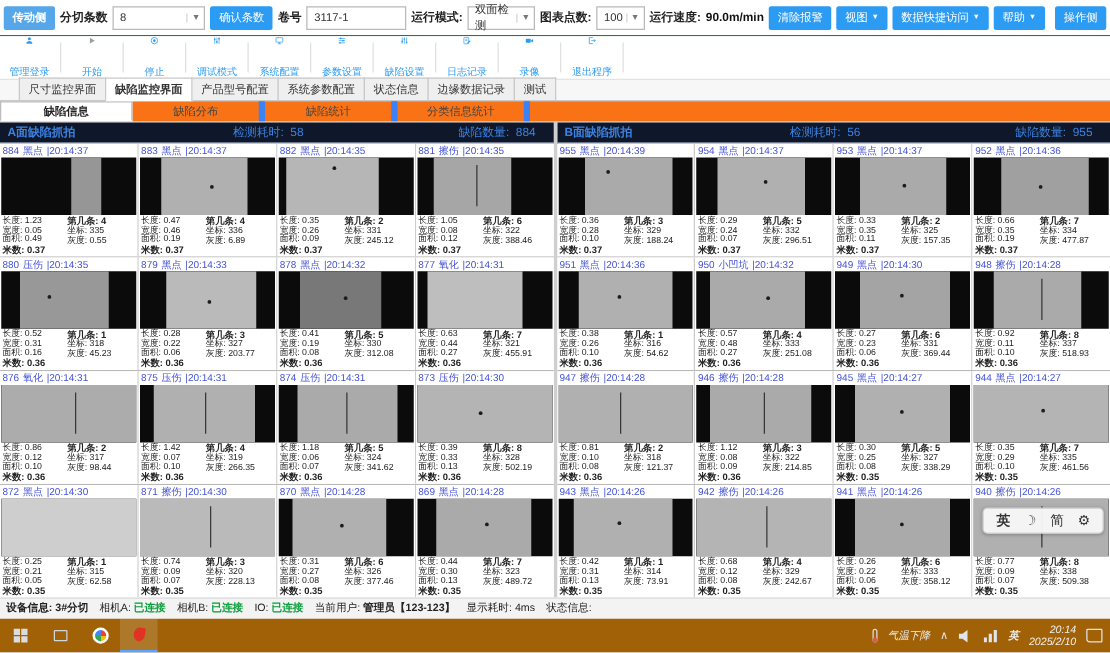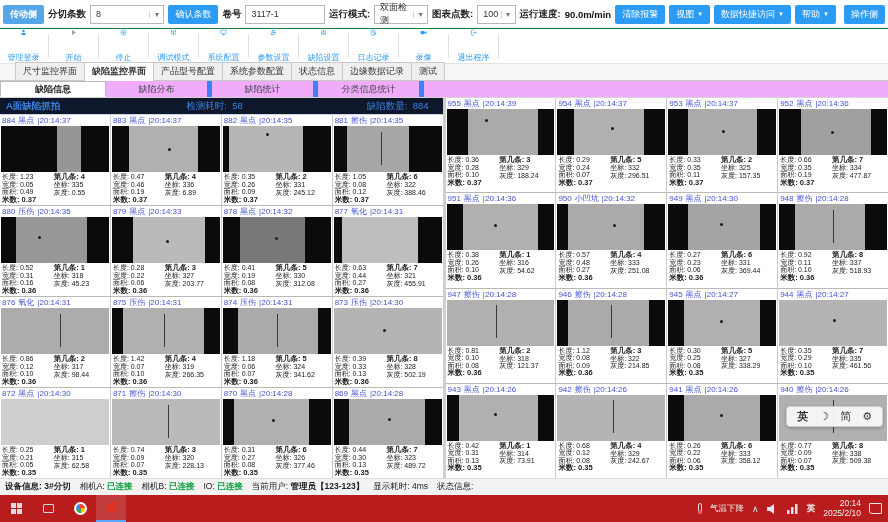--- a/index.html
+++ b/index.html
@@ -29,21 +29,21 @@
   .tb2 { height:35px; display:flex; align-items:stretch; background:#fff; border-bottom:1px solid #e3e3e3; flex:0 0 auto; }
   .tool { width:47px; display:flex; flex-direction:column; align-items:center; justify-content:center; gap:16px; cursor:default; }
   .tool svg { width:17px; height:17px; }
   .tool .tlabel { font-size:8px; color:#2b9bf4; white-space:nowrap; }
   .tsep { width:1px; background:#e0e0e0; margin:5px 1px; }
 
   
   .tabs { height:17px; display:flex; align-items:flex-end; background:#f7f7f7; padding-left:15px; border-bottom:1px solid #c9c9c9; flex:0 0 auto; }
   .tab { font-size:9px; color:#333; padding:2px 7px 2px; border:1px solid #c9c9c9; border-bottom:none; background:#efefef; margin-right:-1px; }
   .tab.active { background:#fff; position:relative; top:1px; padding-bottom:3px; font-weight:bold; }
-  .subtabs { height:17px; display:flex; align-items:stretch; background:#f0abfc; border-bottom:1px solid #d5d5d5; flex:0 0 auto; }
+  .subtabs { height:17px; display:flex; align-items:stretch; background:#f97316; border-bottom:1px solid #d5d5d5; flex:0 0 auto; }
   .subtab { width:106px; font-size:9px; color:#444; display:flex; align-items:center; justify-content:center; border-right:5px solid #3b82f6; }
   .subtab.active { background:#fff; border:1px solid #bdbdbd; border-bottom:1px solid #fff; font-weight:bold; color:#222; }
 
   
   .panels { flex:1; display:flex; gap:3px; background:#cfcfcf; min-height:0; }
   .panel { flex:1; background:#fff; display:flex; flex-direction:column; min-width:0; }
   .pheader { height:17px; display:flex; align-items:center; font-size:9.5px; color:#3b82e0; padding:0 14px 0 6px; border-bottom:1px solid #c9d6ea; background:#0f172a; flex:0 0 auto; }
   .pheader .ptitle { font-weight:bold; flex:1; }
   .pheader .pmid { flex:1; }
   .pgrid { flex:1; display:flex; flex-direction:column; min-height:0; }
@@ -65,21 +65,21 @@
   
   .ime { position:absolute; right:5px; top:406px; height:21px; background:rgba(246,246,246,.97); border:1px solid #cfcfcf; border-radius:4px; box-shadow:0 1px 3px rgba(0,0,0,.25); display:flex; align-items:center; gap:11px; padding:0 10px; font-size:11px; color:#333; z-index:5; }
   .ime .b { font-weight:bold; }
 
   
   .statusbar { height:17px; display:flex; align-items:center; gap:9px; background:#f3f3f3; border-top:1px solid #dcdcdc; padding:0 5px; font-size:8.5px; color:#222; flex:0 0 auto; white-space:nowrap; }
   .statusbar .k { font-weight:bold; }
   .statusbar .ok { color:#0a9e3c; font-weight:bold; }
 
   
-  .taskbar { height:27px; background:#b91c1c; display:flex; align-items:stretch; color:#eee; flex:0 0 auto; }
+  .taskbar { height:27px; background:#a16207; display:flex; align-items:stretch; color:#eee; flex:0 0 auto;font-style:italic; }
   .tbtn { width:32px; display:flex; align-items:center; justify-content:center; }
   .winlogo { display:grid; grid-template-columns:5px 5px; grid-template-rows:5px 5px; gap:1px; }
   .winlogo i { background:#d8dde2; }
   .appred { width:30px; display:flex; align-items:center; justify-content:center; background:rgba(255,255,255,.14); border-bottom:2px solid #58a6ff; }
   .appred .flame { width:9px; height:11px; background:#e03325; border-radius:55% 10% 55% 55%; transform:rotate(8deg); }
   .circleicon { width:13px; height:13px; border-radius:50%; background:conic-gradient(#ea4335 0 25%, #fbbc05 25% 50%, #34a853 50% 75%, #4285f4 75% 100%); border:2px solid #fff; }
   .squareicon { width:11px; height:9px; border:1px solid #cfd6dd; border-radius:1px; }
   .tray { margin-left:auto; display:flex; align-items:center; gap:8px; padding-right:6px; font-size:8.5px; }
   .thermo { width:4px; height:11px; border:1px solid #dde; border-radius:2px; position:relative; }
   .thermo::after { content:""; position:absolute; bottom:-1px; left:-1px; width:4px; height:4px; border-radius:50%; background:#e05a4e; }
@@ -644,20 +644,25 @@
                   <div class="mline bold">第几条: 7</div>
                   <div class="mline">坐标: 323</div>
                   <div class="mline">灰度: 489.72</div>
                 </div>
               </div>
             </div>
           </div>
         </div>
       </div>
       <div class="panel">
+        <div class="pheader">
+          <span class="ptitle">B面缺陷抓拍</span>
+          <span class="pmid">检测耗时:&nbsp; 56</span>
+          <span>缺陷数量:&nbsp; 955</span>
+        </div>
         <div class="pgrid">
           <div class="prow">
             <div class="cell">
               <div class="chead">
                 <span>955</span>
                 <span>黑点</span>
                 <span>|20:14:39</span>
               </div>
               <div class="cimg">
                 <span class="band" style="left:20%;width:65%;background:rgb(170,170,170)"></span>

